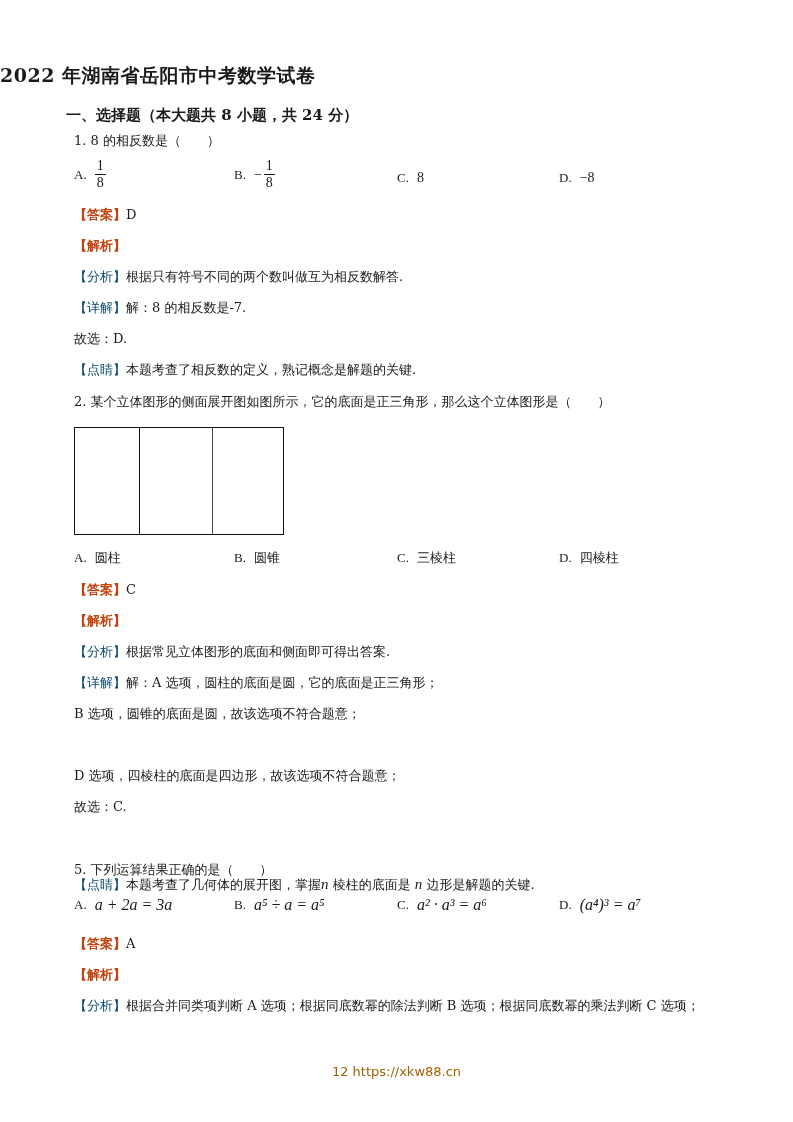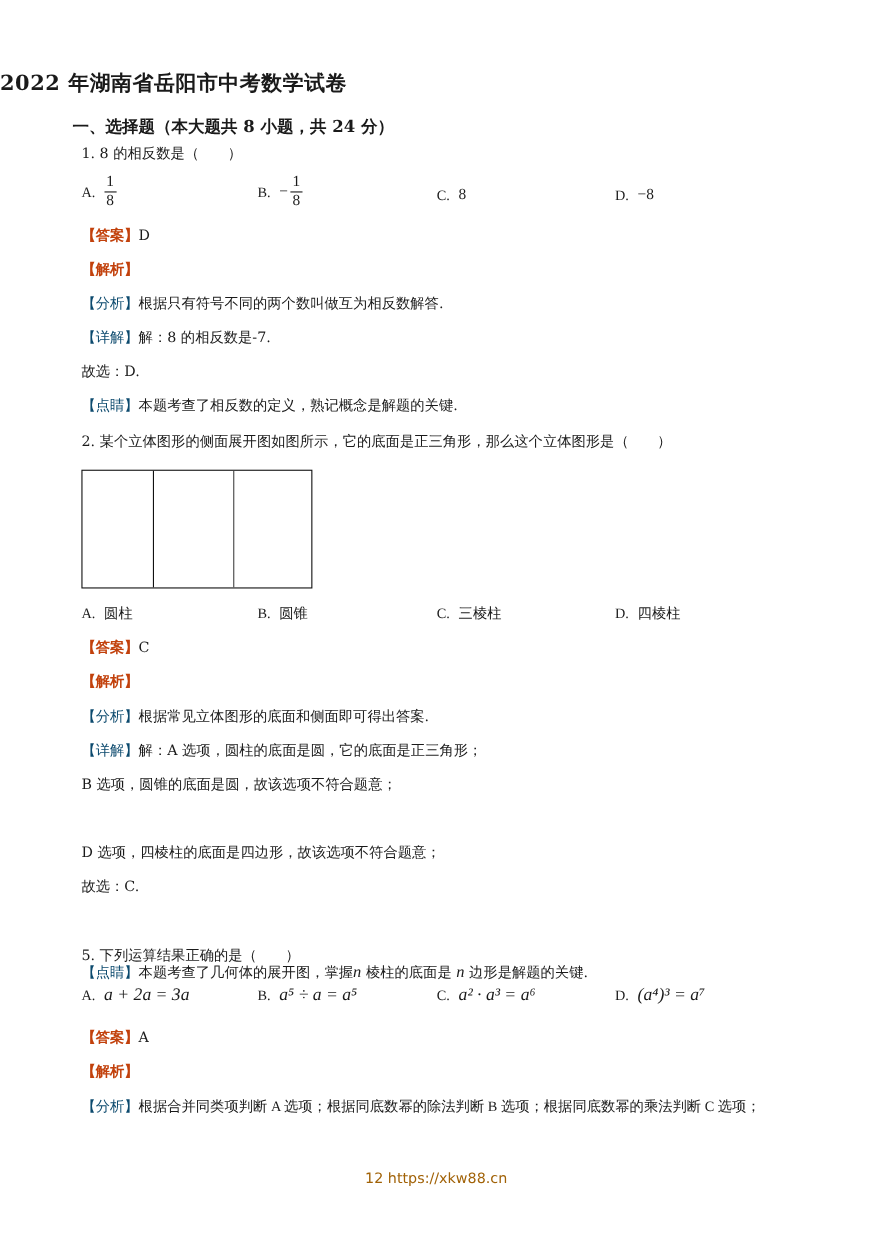--- a/index.html
+++ b/index.html
@@ -144,18 +144,18 @@
       <span class="math">(a⁴)³ = a⁷</span>
     </div>
   </div>
 
   <div class="line" style="top:935px;">
     <span class="tag">【答案】</span><span>A</span>
   </div>
   <div class="line" style="top:966px;">
     <span class="tag">【解析】</span>
   </div>
-  <div class="line" style="top:997px;font-family:Liberation Serif, serif;">
+  <div class="line" style="top:997px;">
     <span class="tag-dark">【分析】</span><span>根据合并同类项判断 A 选项；根据同底数幂的除法判断 B 选项；根据同底数幂的乘法判断 C 选项；</span>
   </div>
 
   <div class="footer">12 https://xkw88.cn</div>
 </div>
 
 </body></html>

